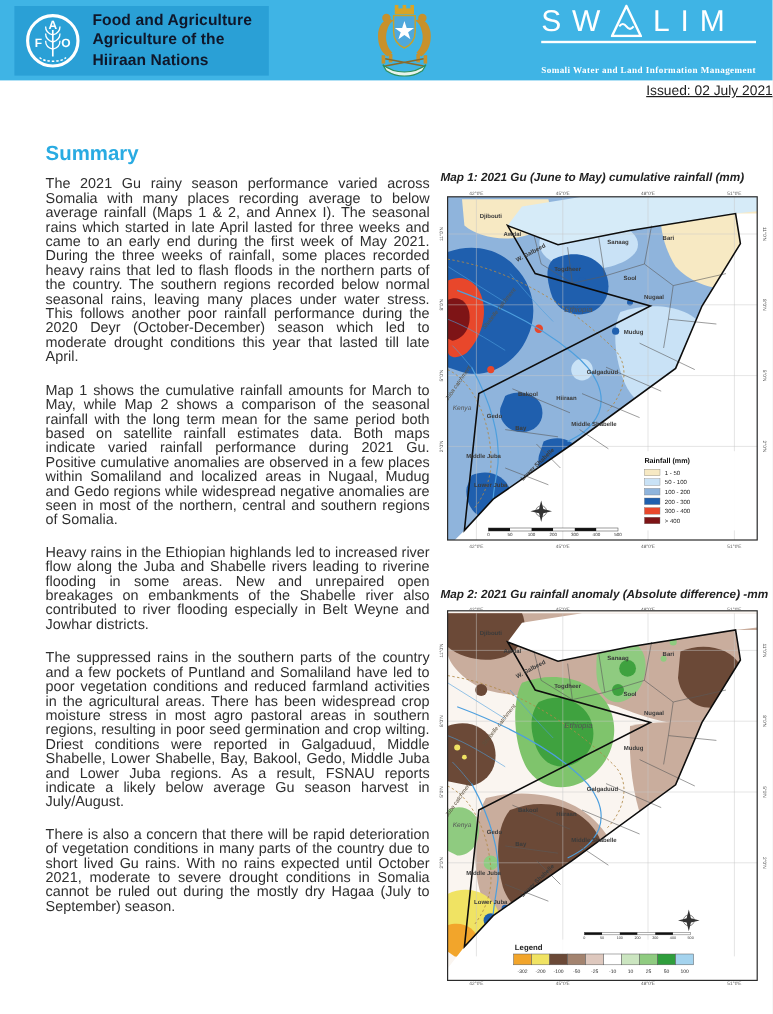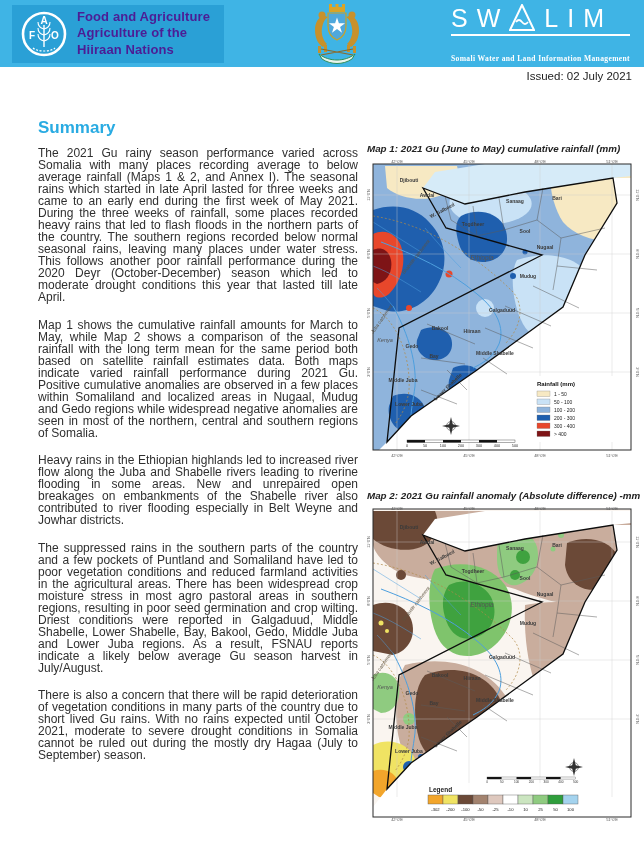--- a/index.html
+++ b/index.html
@@ -4,28 +4,28 @@
 <style>
   html,body{margin:0;padding:0;background:#e8e8e8;}
   .page{position:relative;width:644px;height:845px;background:#fff;overflow:hidden;
         font-family:"Liberation Sans",sans-serif;margin:0 auto;}
   
   .band{position:absolute;top:0;left:0;width:644px;height:67px;background:#3FB4E5;
         display:flex;align-items:center;justify-content:space-between;
         padding:0 12px;box-sizing:border-box;}
   .fao-block{background:#2AA0D6;display:flex;align-items:center;gap:10px;
              padding:5px 14px 5px 9px;height:58px;box-sizing:border-box;}
-  .fao-text{color:#4c1d95;font-size:13px;font-weight:600;line-height:1.24;letter-spacing:.1px;}
+  .fao-text{color:#0f172a;font-size:13px;font-weight:600;line-height:1.24;letter-spacing:.1px;}
   .swalim{display:flex;flex-direction:column;align-items:stretch;margin-right:2px;}
   .swalim-letters{display:flex;align-items:flex-end;gap:9px;color:#fff;
                   font-size:25px;font-weight:400;line-height:1;}
   .swalim-sub{border-top:2px solid #fff;margin-top:3px;padding-top:18px;color:#fff;
               font-family:"Liberation Serif",serif;font-size:7.6px;font-weight:bold;
               letter-spacing:.35px;text-align:center;white-space:nowrap;}
-  .issued{position:absolute;top:70px;right:12px;font-size:11.5px;color:#1d1d1d;}
+  .issued{position:absolute;top:70px;right:0;font-size:11.5px;color:#1d1d1d;text-decoration:underline;}
   .title{position:absolute;top:87px;left:0;width:644px;margin:0;text-align:center;
          font-family:"Liberation Serif",serif;font-size:21px;font-weight:bold;color:#A01D20;}
   
   .columns{position:absolute;top:118px;left:38px;display:flex;gap:7px;}
   .col-left{width:320px;}
   .col-left h2{font-size:17px;color:#29ABE2;margin:0 0 9px 0;font-weight:bold;}
   .col-left p{font-size:12px;line-height:12px;color:#2f2f2f;text-align:justify;
               margin:0 0 15.5px 0;}
   .col-right{width:278px;padding-top:25px;}
   .caption{font-size:9.8px;font-style:italic;font-weight:bold;color:#222;margin:0 0 4px 2px;}

